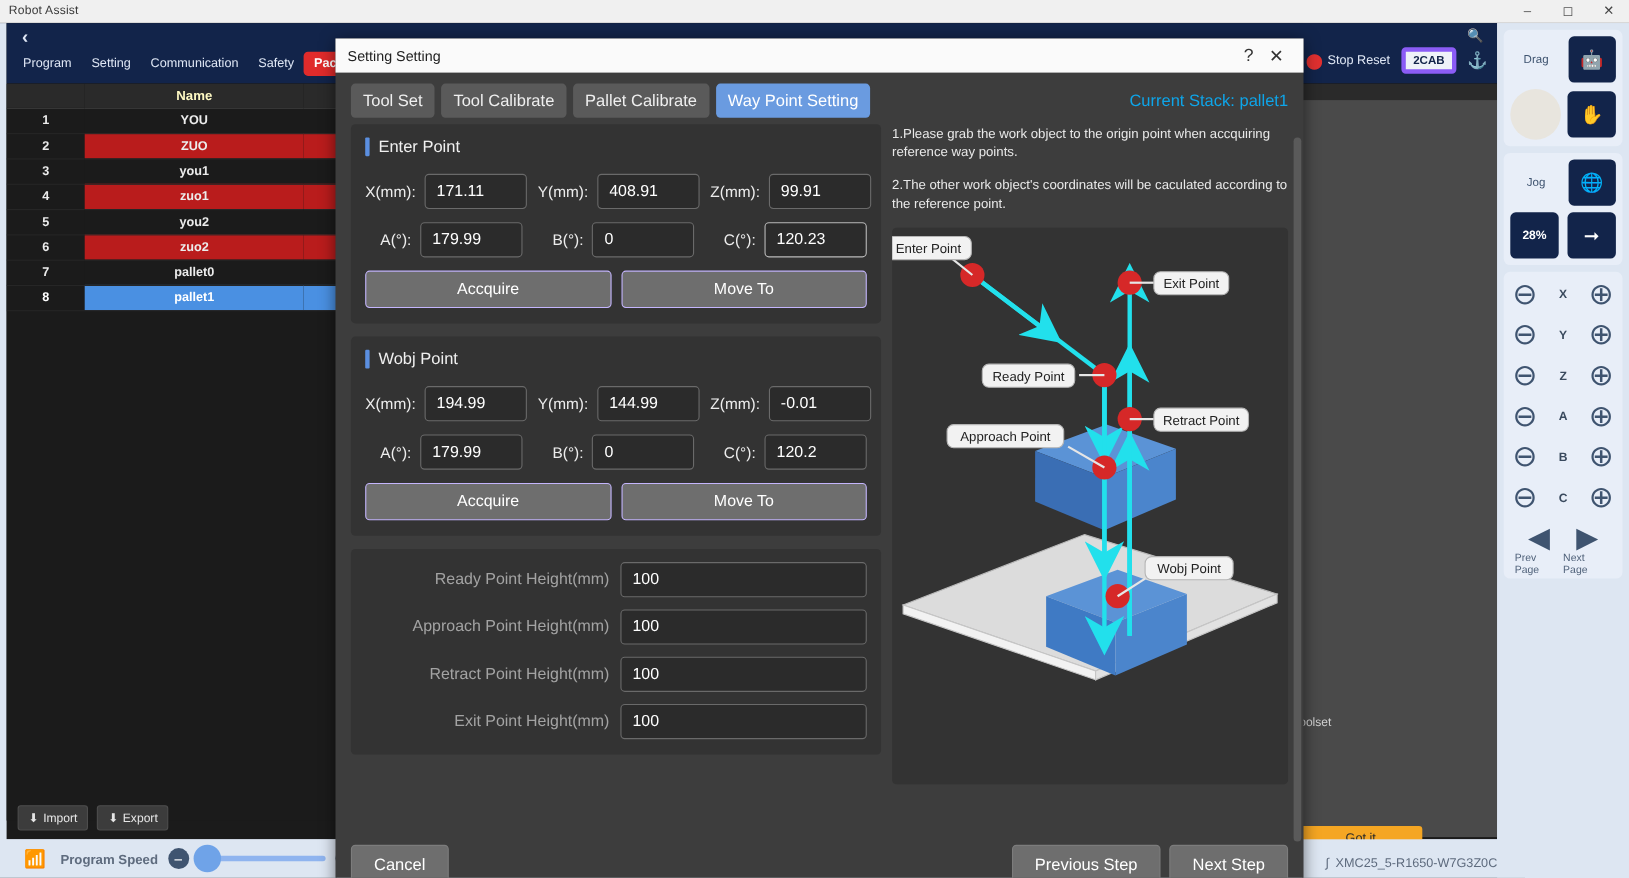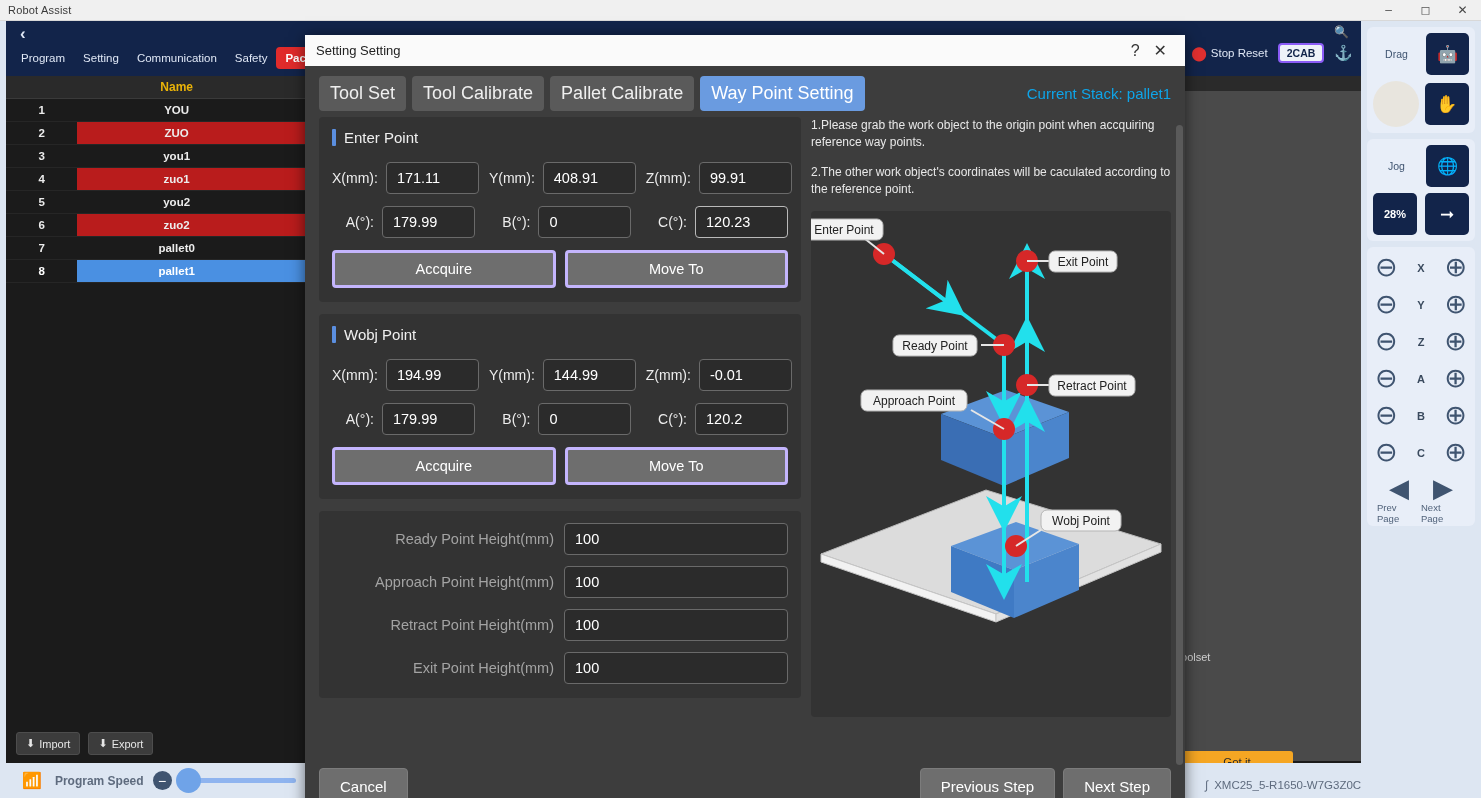--- a/index.html
+++ b/index.html
@@ -53,35 +53,35 @@
     white-space: nowrap;
   }
   .nav-item.active { background: #e02b2b; color: #fff; font-weight: bold; }
 
   .nav-right {
     position: absolute; right: 8px; top: 22px;
     display: flex; align-items: center; gap: 10px;
   }
   .nav-r-item { display: flex; align-items: center; gap: 4px; font-size: 11.5px; color: #dfe7f5; }
   .chipbox {
-    border: 2px solid #8b5cf6; border-radius: 4px; background: #eef2f8; color: #12244a;
+    border: 4px solid #8b5cf6; border-radius: 4px; background: #eef2f8; color: #12244a;
     font-size: 10.5px; font-weight: bold; padding: 2px 7px;
   }
   .nav-search {
     position: absolute; right: 12px; top: 4px; font-size: 12px; color: #cfd9ea;
   }
 
   
   .tbl-wrap {
     position: absolute; left: 0; top: 55px; width: 100%; height: 670px;
     background: #1b1b1b; overflow: hidden;
   }
   table.ptable { border-collapse: collapse; width: 1355px; table-layout: fixed; }
   table.ptable th {
-    background: #2a2a2a; color: #eab308; font-size: 12px; font-weight: bold;
+    background: #2a2a2a; color: #fef9c3; font-size: 12px; font-weight: bold;
     height: 22px; border-bottom: 1px solid #3a3a3a; text-align: center;
   }
   table.ptable td {
     color: #ececec; font-size: 11.5px; font-weight: bold; height: 23px;
     text-align: center; border-bottom: 1px solid #262626;
   }
   table.ptable tr.alt td { background: #b91c1c; }
   table.ptable tr.sel td { background: #4a90e2; color: #fff; }
   .col-idx { width: 28px; }
   .col-name { width: 78px; }
@@ -181,21 +181,21 @@
   }
   .dlg-title-txt { font-size: 13px; color: #222; }
   .dlg-title-btns { margin-left: auto; display: flex; align-items: center; gap: 14px; padding-right: 12px; }
   .dlg-ticon { font-size: 16px; color: #333; }
 
   .dlg-tabs {
     display: flex; align-items: center; padding: 10px 14px 6px 14px; gap: 6px;
   }
   .tab {
     background: #5a5a5a; color: #efefef; border-radius: 4px;
-    font-size: 18px; padding: 7px 11px; white-space: nowrap;
+    font-size: 15px; padding: 7px 11px; white-space: nowrap;
   }
   .tab.active { background: #6a9be0; color: #fff; }
   .cur-stack { margin-left: auto; font-size: 15px; color: #0ea5e9; }
 
   .dlg-body { display: flex; padding: 0 14px; gap: 10px; height: 684px; }
   .dlg-left { width: 482px; }
   .dlg-right { flex: 1; }
 
   .group {
     background: #333333; border-radius: 4px; padding: 12px 13px 14px 13px;
@@ -213,21 +213,21 @@
   .fl.w-y { width: 86px; padding-left: 10px; }
   .fl.w-z { width: 86px; padding-left: 10px; }
   .inp {
     background: #2b2b2b; border: 1px solid #6a6a6a; border-radius: 4px;
     color: #fff; font-size: 14.5px; padding: 7px 10px; margin-left: 8px;
     width: 93px; font-family: "Liberation Sans", sans-serif;
   }
   .inp.focus { border-color: #b9b9b9; }
   .btn-row { display: flex; gap: 9px; margin-top: 4px; }
   .gbtn {
-    flex: 1; background: #6e6e6e; border: 3px solid #c4b5fd; border-radius: 4px;
+    flex: 1; background: #6e6e6e; border: 1px solid #c4b5fd; border-radius: 4px;
     color: #fff; font-size: 14.5px; padding: 8px 0; text-align: center;
   }
 
   .hrow { display: flex; align-items: center; margin-bottom: 11px; }
   .hlbl { width: 232px; text-align: right; font-size: 14.5px; color: #a3a3a3; padding-right: 10px; }
   .hinp {
     flex: 1; background: #2b2b2b; border: 1px solid #6a6a6a; border-radius: 4px;
     color: #fff; font-size: 14.5px; padding: 7px 10px;
     font-family: "Liberation Sans", sans-serif;
   }

